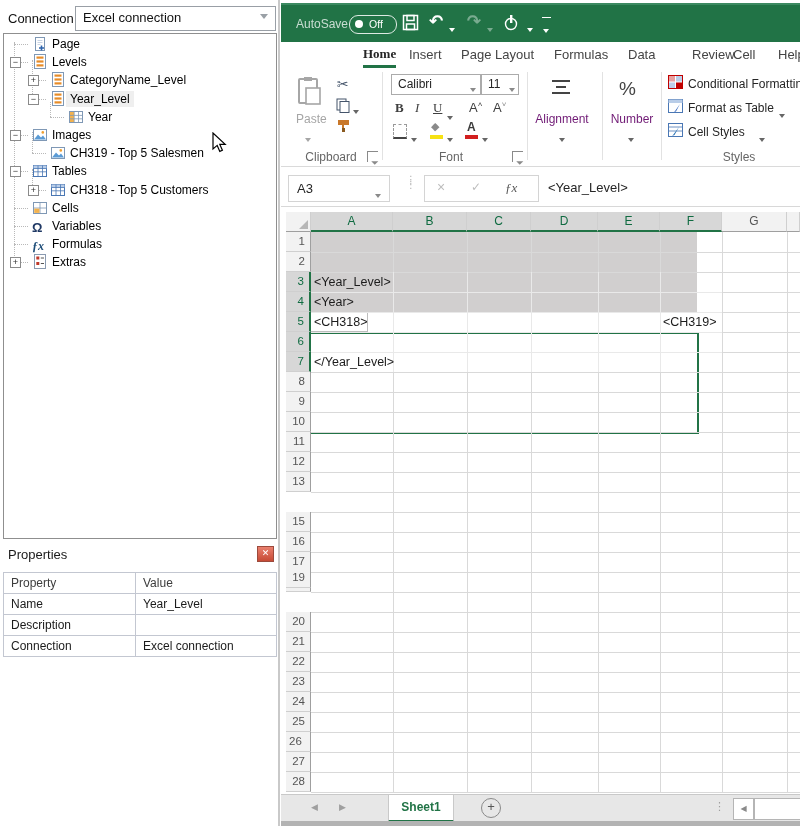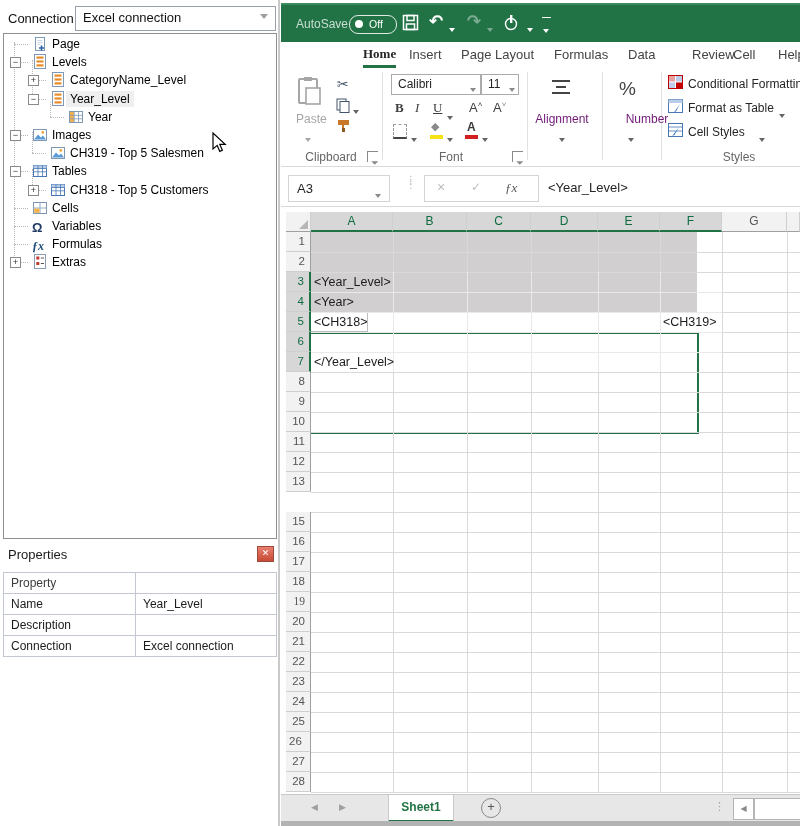--- a/index.html
+++ b/index.html
@@ -244,20 +244,21 @@
           <span class="tree-label" style="left: 44px;">Extras</span>
         </div>
       </div>
   </div>
 
   <div id="prop-title" class="abs">Properties</div>
   <div id="prop-close" class="abs">✕</div>
   <div id="prop-table" class="abs">
     <div class="prop-row prop-head">
       <div class="prop-cell prop-c1">Property</div>
+      <div class="prop-cell prop-c2">Value</div>
     </div>
     <div id="prop-rows">
         <div class="prop-row">
           <div class="prop-cell prop-c1">Name</div>
           <div class="prop-cell prop-c2">Year_Level</div>
         </div>
         <div class="prop-row">
           <div class="prop-cell prop-c1">Description</div>
           <div class="prop-cell prop-c2"></div>
         </div>
@@ -363,21 +364,21 @@
     <div class="grp-label" style="left:140px;width:60px;">Font</div>
     <div class="launcher" style="left:231px;top:83px;"></div>
 
     <svg class="abs" style="left:266px;top:8px;" width="28" height="24">
       <path d="M5 5h18M9 11h10M5 17h18" stroke="#444" stroke-width="2"></path>
     </svg>
     <div class="abs ribtxt" style="left:253px;top:44px;width:56px;text-align:center;">Alignment</div>
     <span class="abs" style="left:278px;top:62px;color:#666;"><span class="dd"></span></span>
 
     <span class="abs" style="left:338px;top:10px;font-size:19px;color:#444;">%</span>
-    <div class="abs ribtxt" style="left:323px;top:44px;width:56px;text-align:center;padding-left:15px;">Number</div>
+    <div class="abs ribtxt" style="left:323px;top:44px;width:56px;text-align:center;">Number</div>
     <span class="abs" style="left:347px;top:62px;color:#666;"><span class="dd"></span></span>
 
     <svg class="abs" style="left:387px;top:7px;" width="15" height="14">
       <rect x="0.5" y="0.5" width="14" height="13" fill="#fff" stroke="#c00000"></rect>
       <rect x="1" y="1" width="6" height="5.5" fill="#e8a0a0"></rect>
         <rect x="8" y="7.5" width="6" height="5.5" fill="#c00000"></rect>
       <rect x="8" y="1" width="6" height="5.5" fill="#b9cde8"></rect>
         <rect x="1" y="7.5" width="6" height="5.5" fill="#4472c4" fill-opacity="0.35"></rect>
     </svg>
     <span class="abs ribtxt" style="left:407px;top:9px;color:#262626;">Conditional Formatting</span>
@@ -437,21 +438,21 @@
       <div class="gut" style="top: 180px;">9</div>
       <div class="gut" style="top: 200px;">10</div>
       <div class="gut" style="top: 220px;">11</div>
       <div class="gut" style="top: 240px;">12</div>
       <div class="gut" style="top: 260px;">13</div>
       <div class="gut" style="top: 290px; margin-top: 12px;">14</div>
       <div class="gut" style="top: 300px;">15</div>
       <div class="gut" style="top: 320px;">16</div>
       <div class="gut" style="top: 340px;">17</div>
       <div class="gut" style="top: 360px;">18</div>
-      <div class="gut" style="top: 380px; font-family: Liberation Serif, serif;">19</div>
+      <div class="gut" style="top: 356px;">19</div>
       <div class="gut" style="top: 400px;">20</div>
       <div class="gut" style="top: 420px;">21</div>
       <div class="gut" style="top: 440px;">22</div>
       <div class="gut" style="top: 460px;">23</div>
       <div class="gut" style="top: 480px;">24</div>
       <div class="gut" style="top: 500px;">25</div>
       <div class="gut" style="top: 520px; text-align: center;">26</div>
       <div class="gut" style="top: 540px;">27</div>
       <div class="gut" style="top: 560px;">28</div>
       <div class="vline" style="left: 107px; top: 20px; height: 560px; z-index: 1;"></div>

